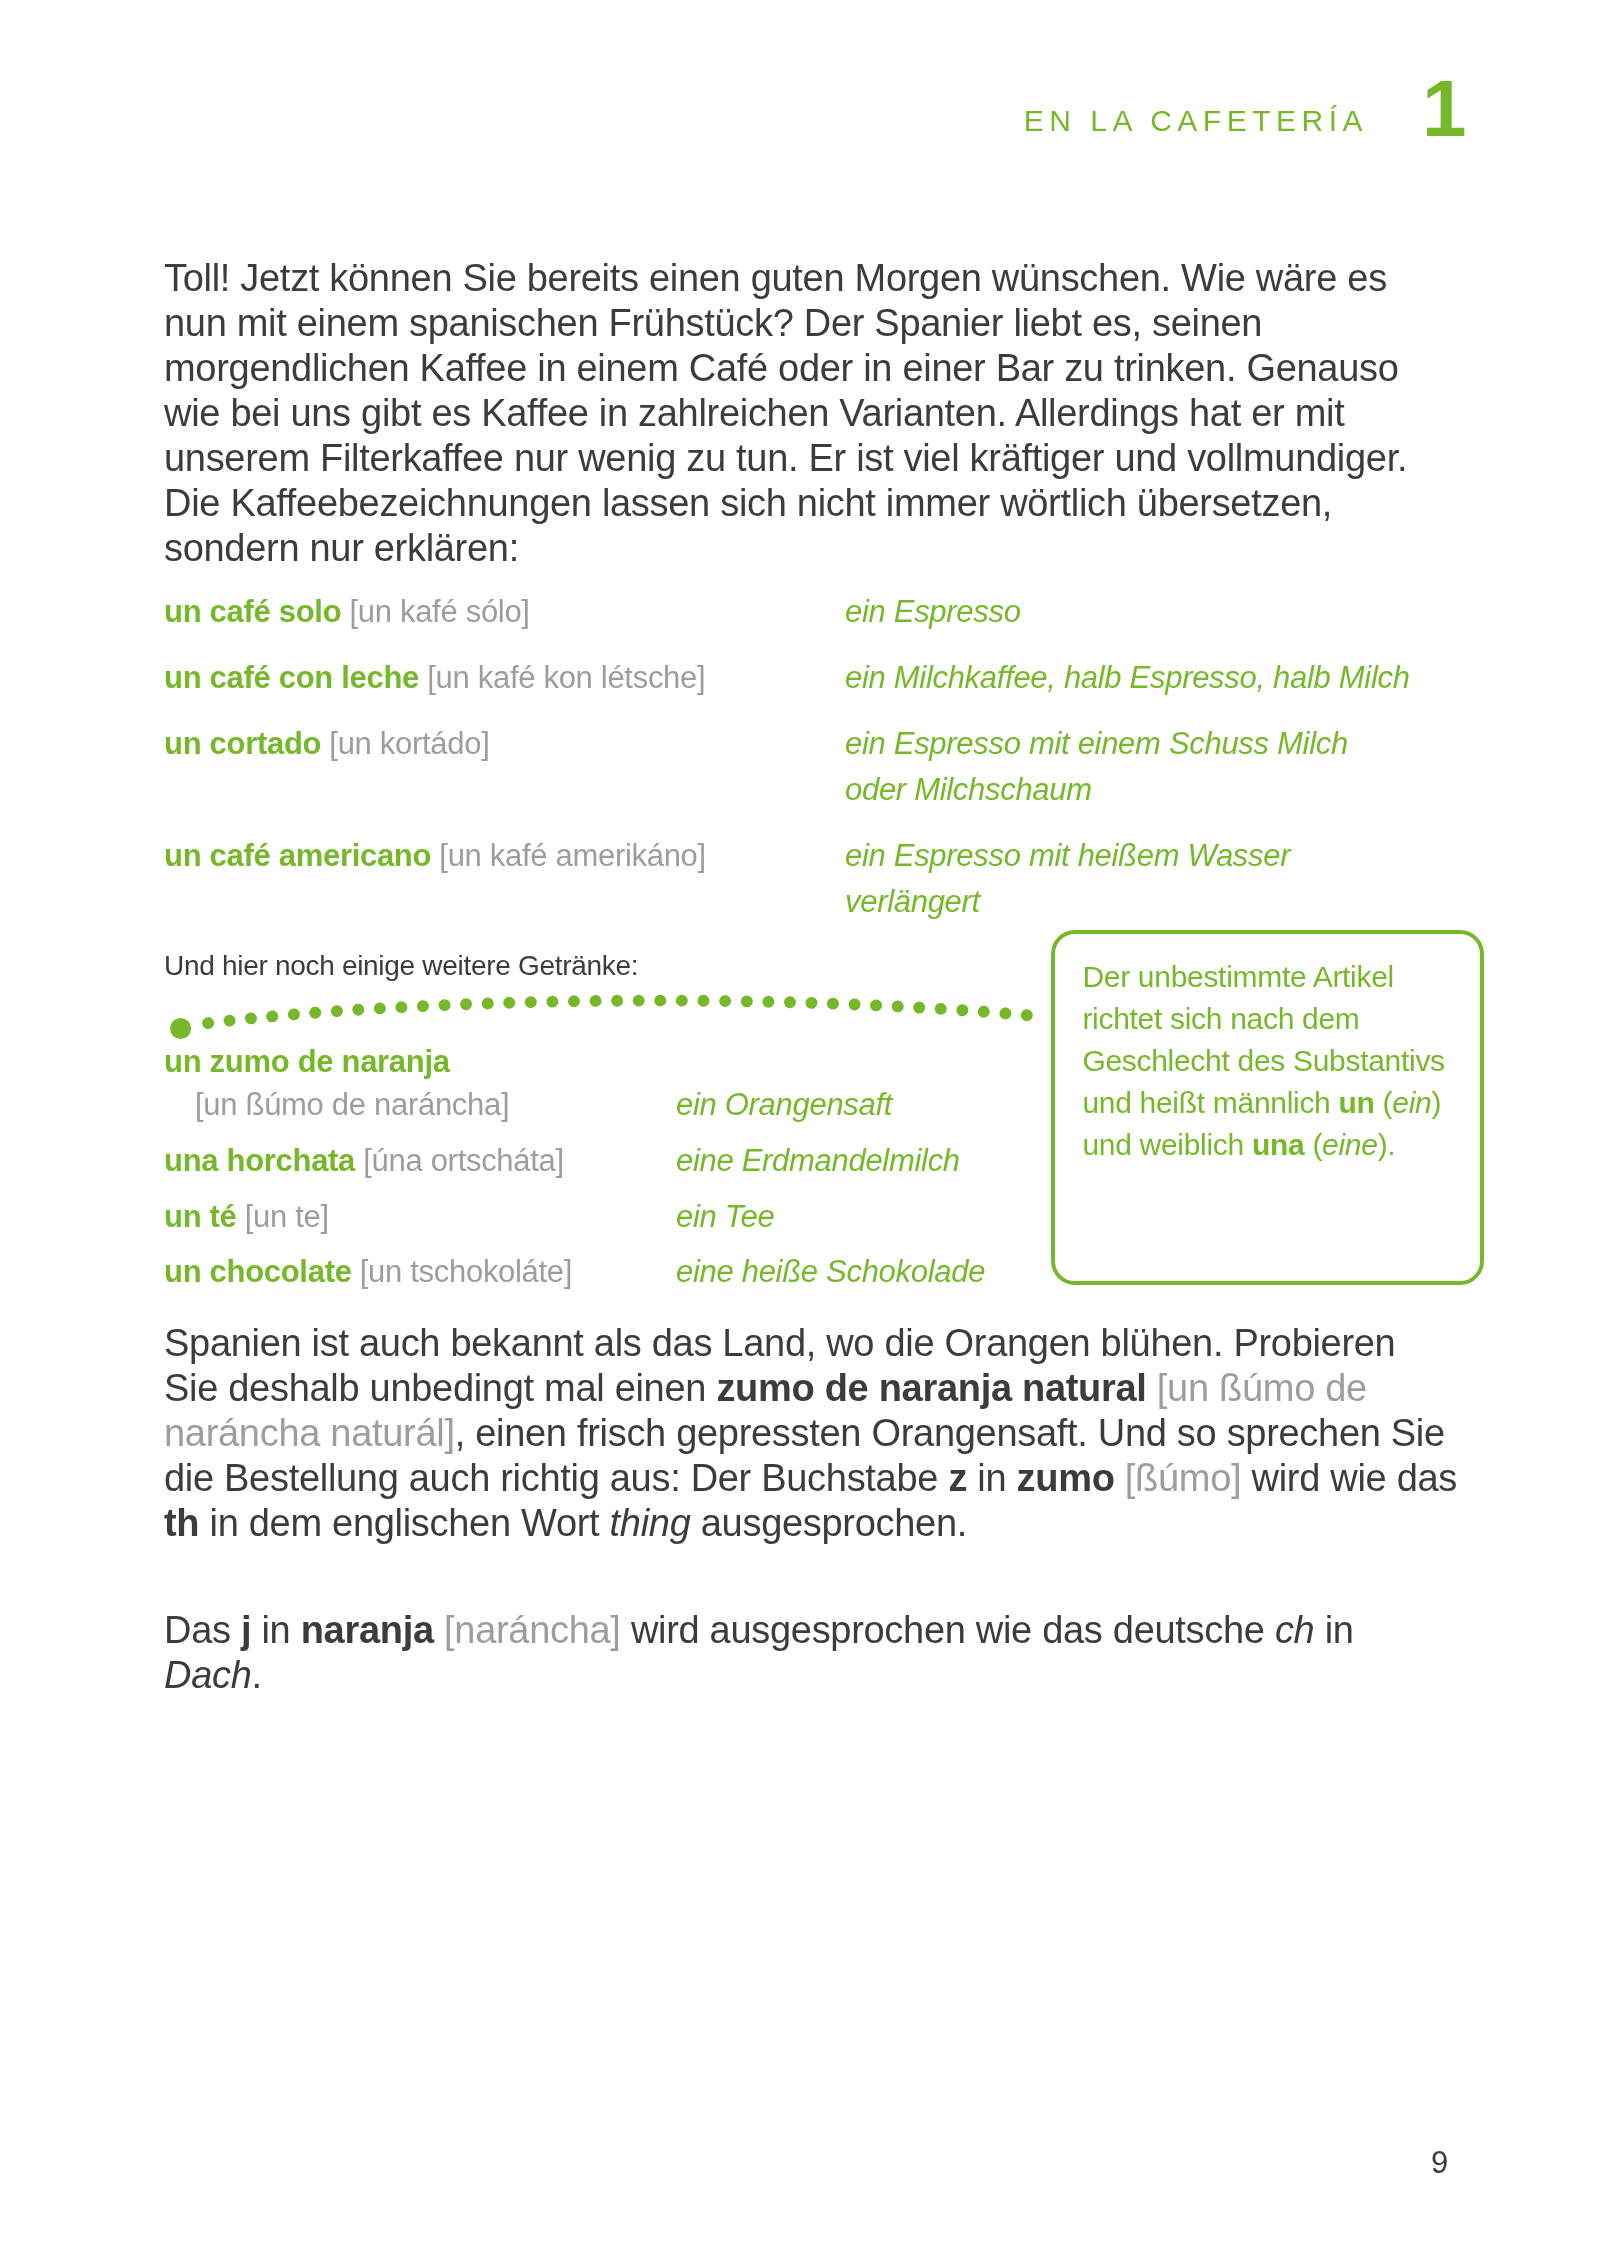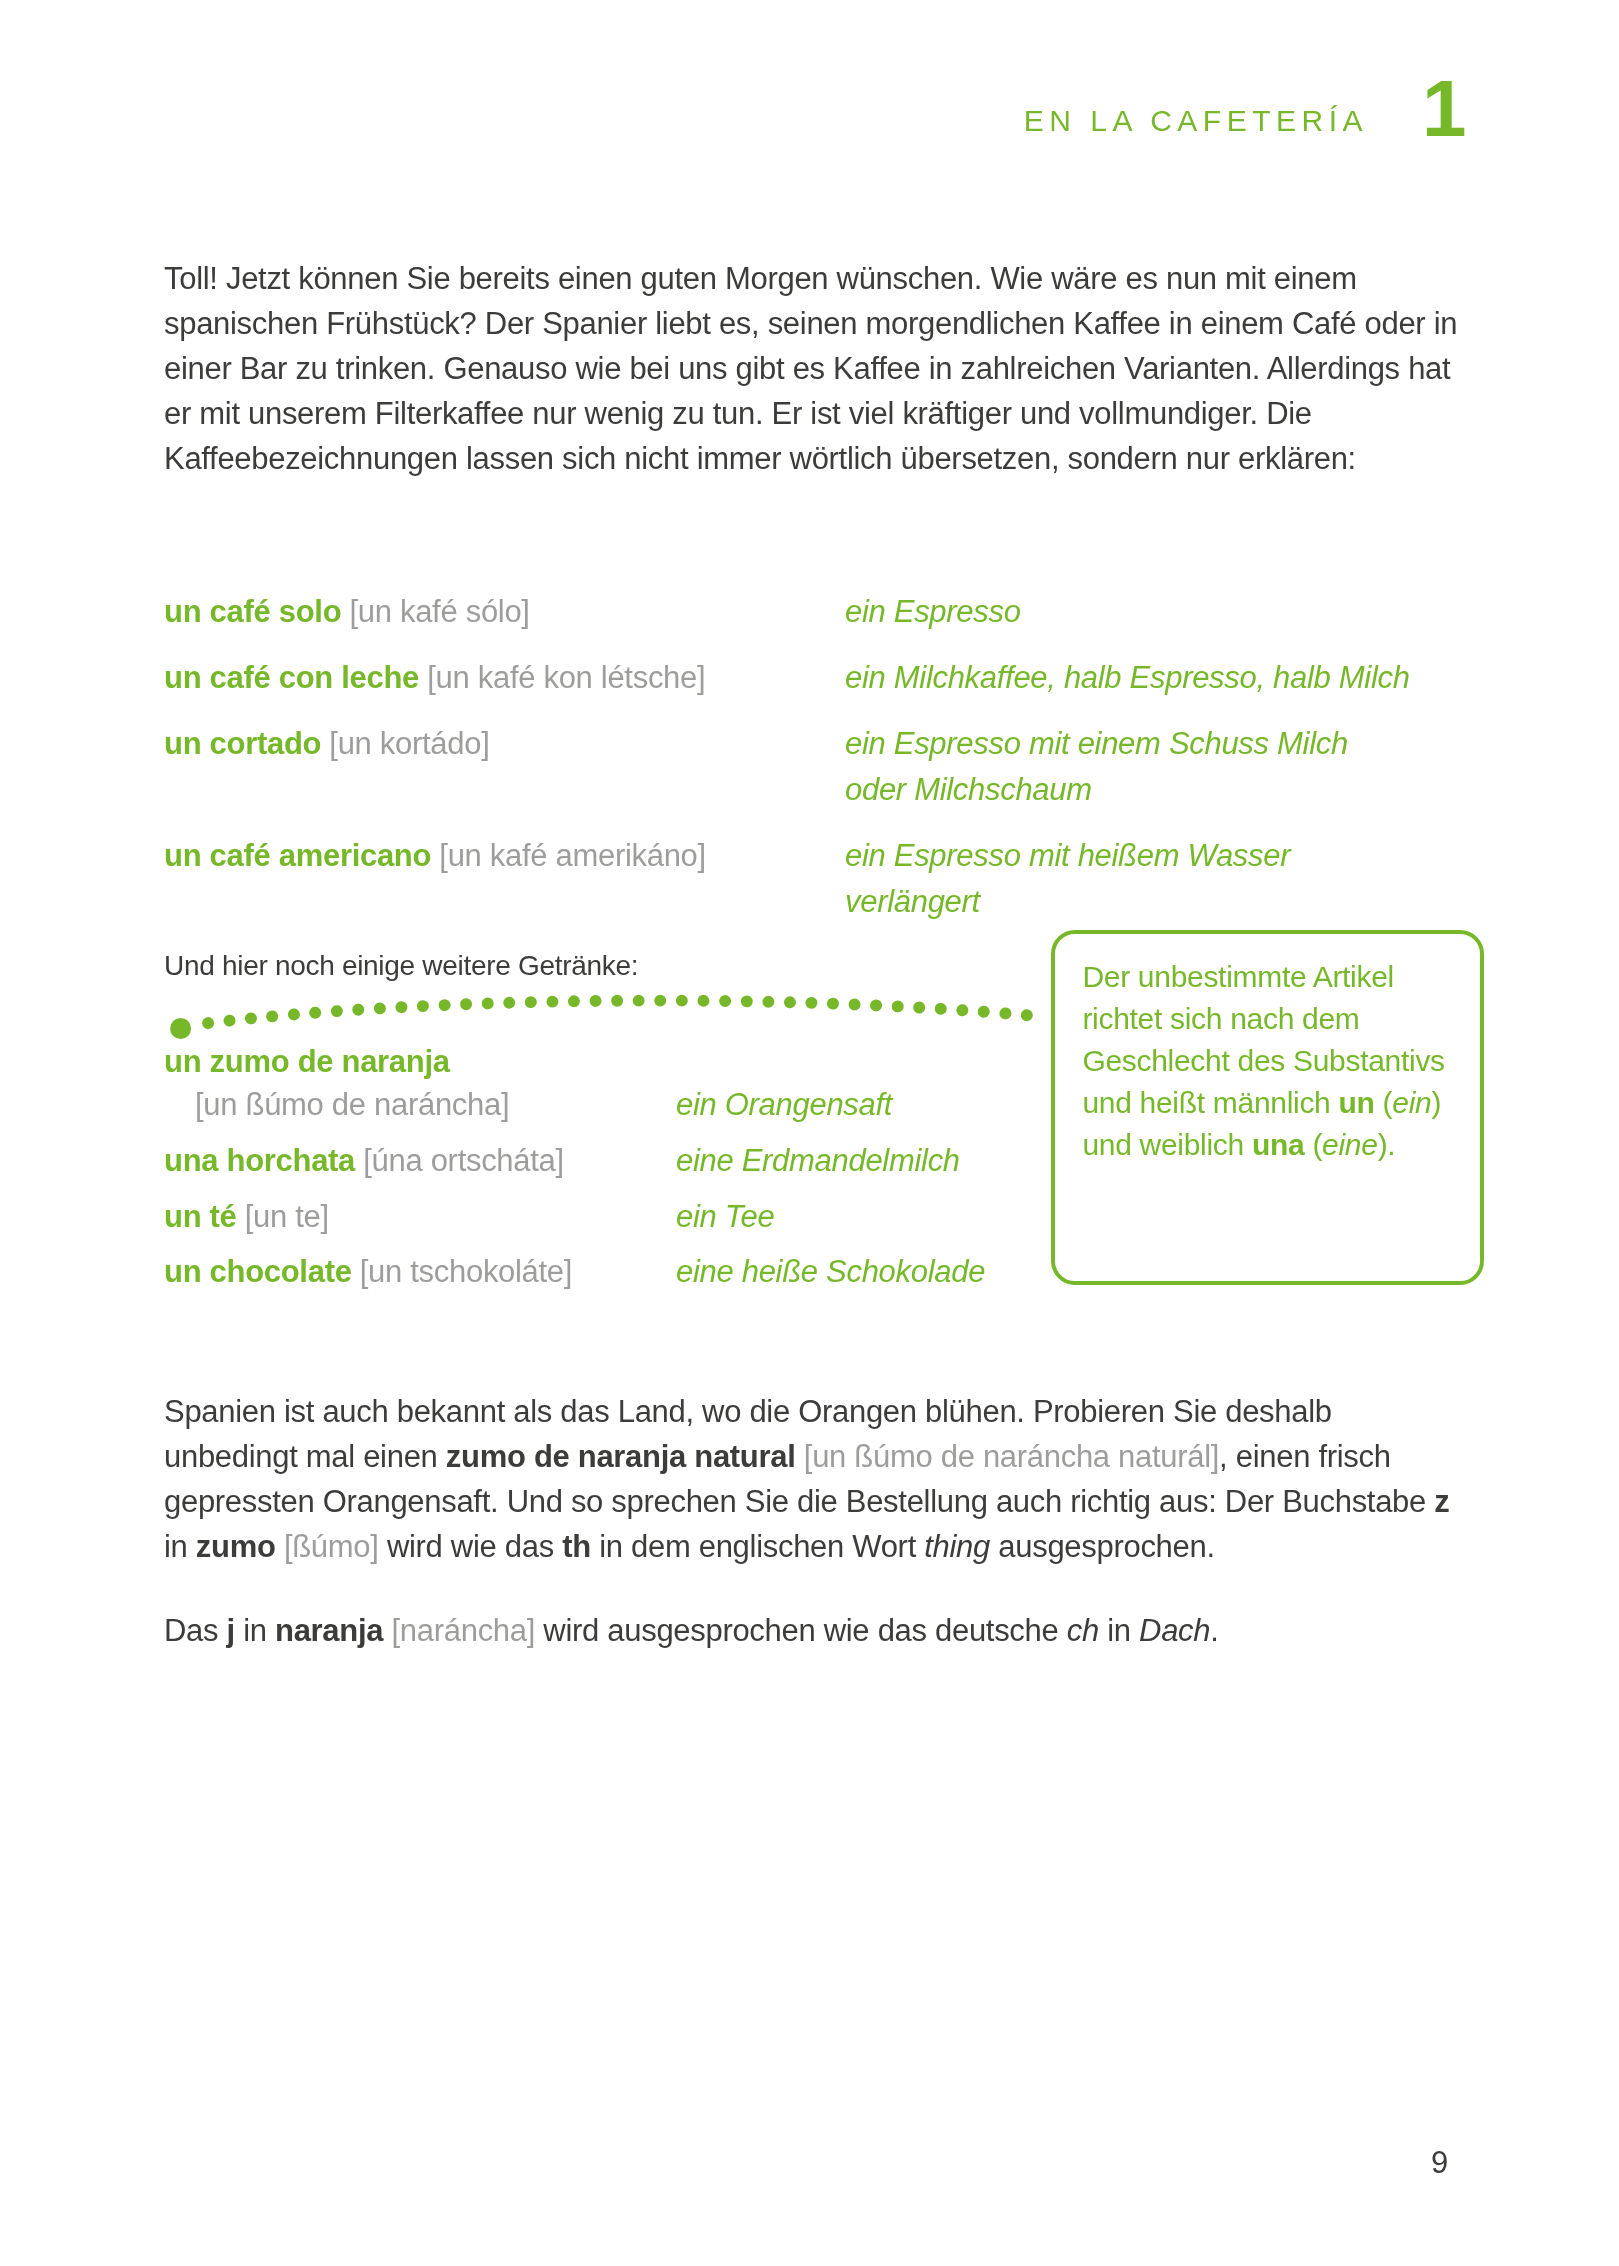--- a/index.html
+++ b/index.html
@@ -23,25 +23,25 @@
     color:var(--accent_green);white-space:nowrap;
   }
   .chapter-number{
     position:absolute;top:69px;left:1422px;
     font-size:80px;font-weight:700;line-height:1;
     color:var(--accent_green);
   }
   
   .para{
     position:absolute;left:164px;width:1294px;
-    font-size:31px;line-height:45px;letter-spacing:-0.3px;
+    font-size:38px;line-height:45px;letter-spacing:-0.3px;
     color:var(--ink);
   }
   #p1{top:256px;}
-  #p2{top:1389px;}
+  #p2{top:1321px;}
   #p3{top:1608px;}
   
   .vocab{position:absolute;left:164px;font-size:31px;letter-spacing:-0.3px;}
   #vocab1{top:589px;width:1294px;line-height:46px;}
   #vocab2{top:1040px;width:891px;line-height:43px;}
   .vrow{display:flex;align-items:flex-start;margin-bottom:20px;gap:9px;}
   #vocab2 .vrow{margin-bottom:12.8px;align-items:flex-end;}
   .vcell1{flex:0 0 672px;}
   #vocab2 .vcell1{flex:0 0 503px;}
   .vcell2{flex:1 1 auto;}

